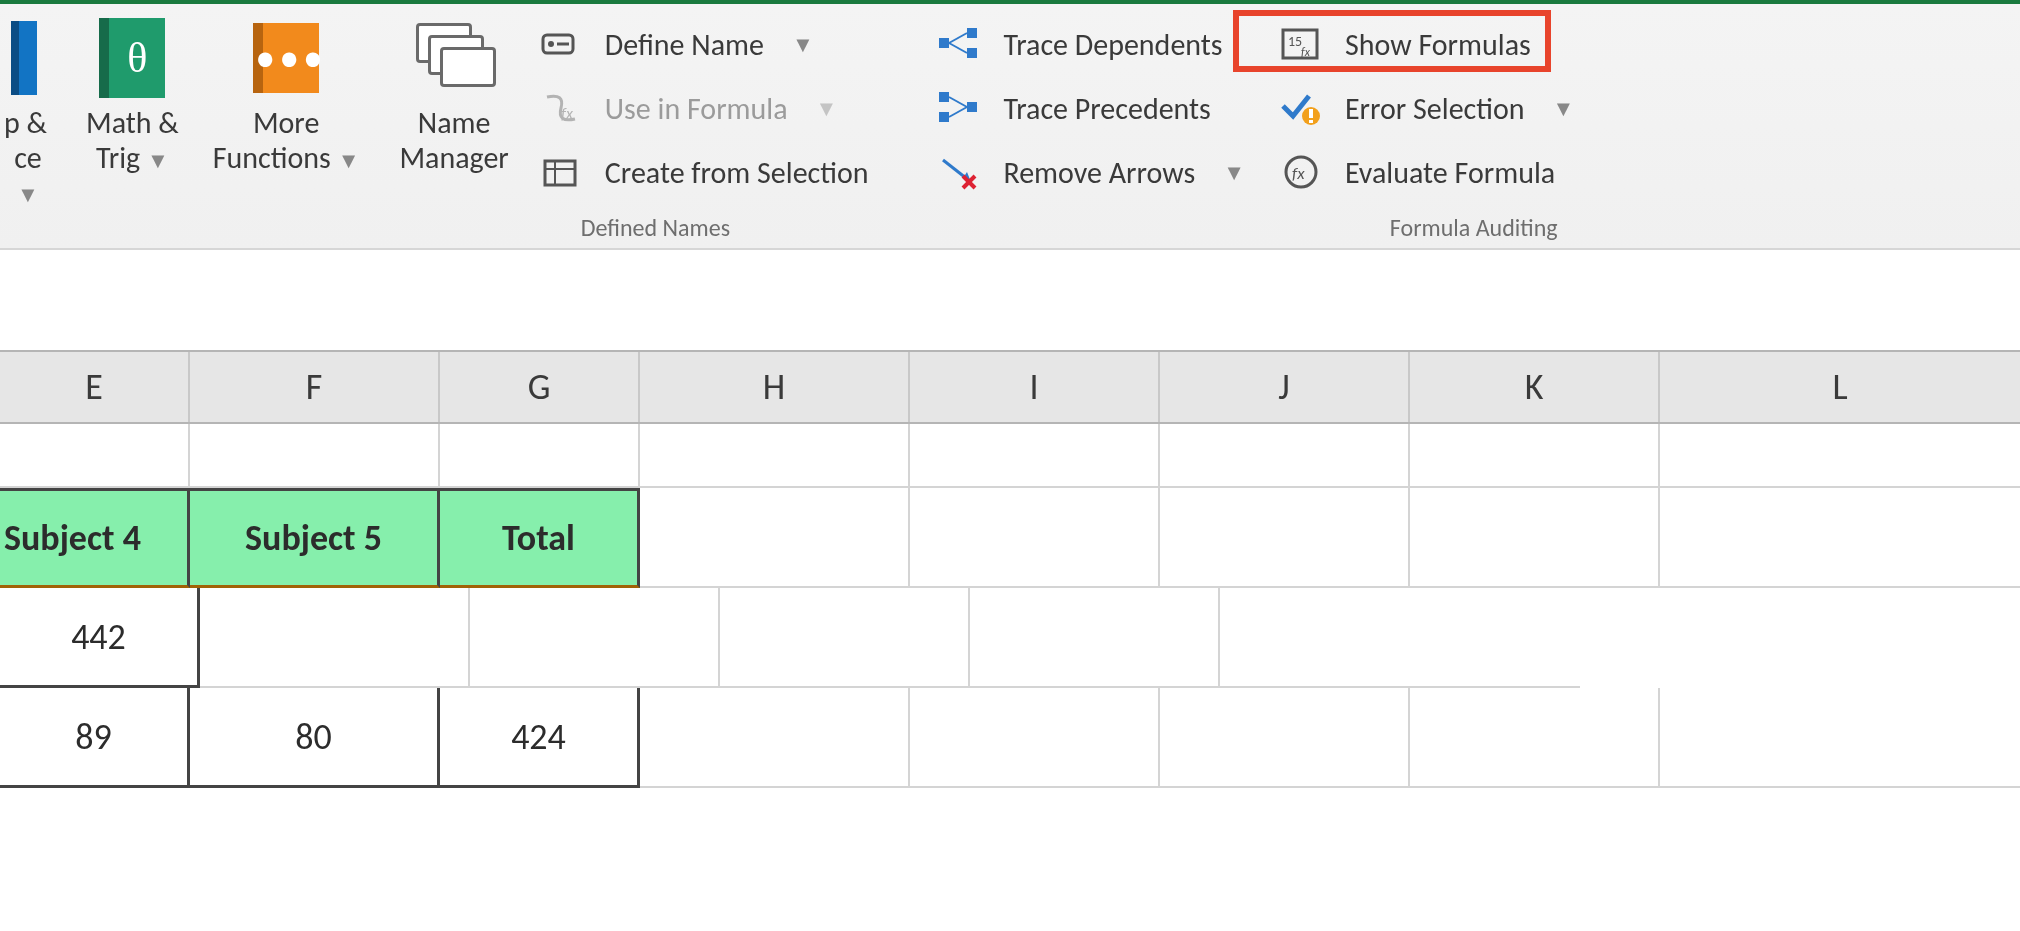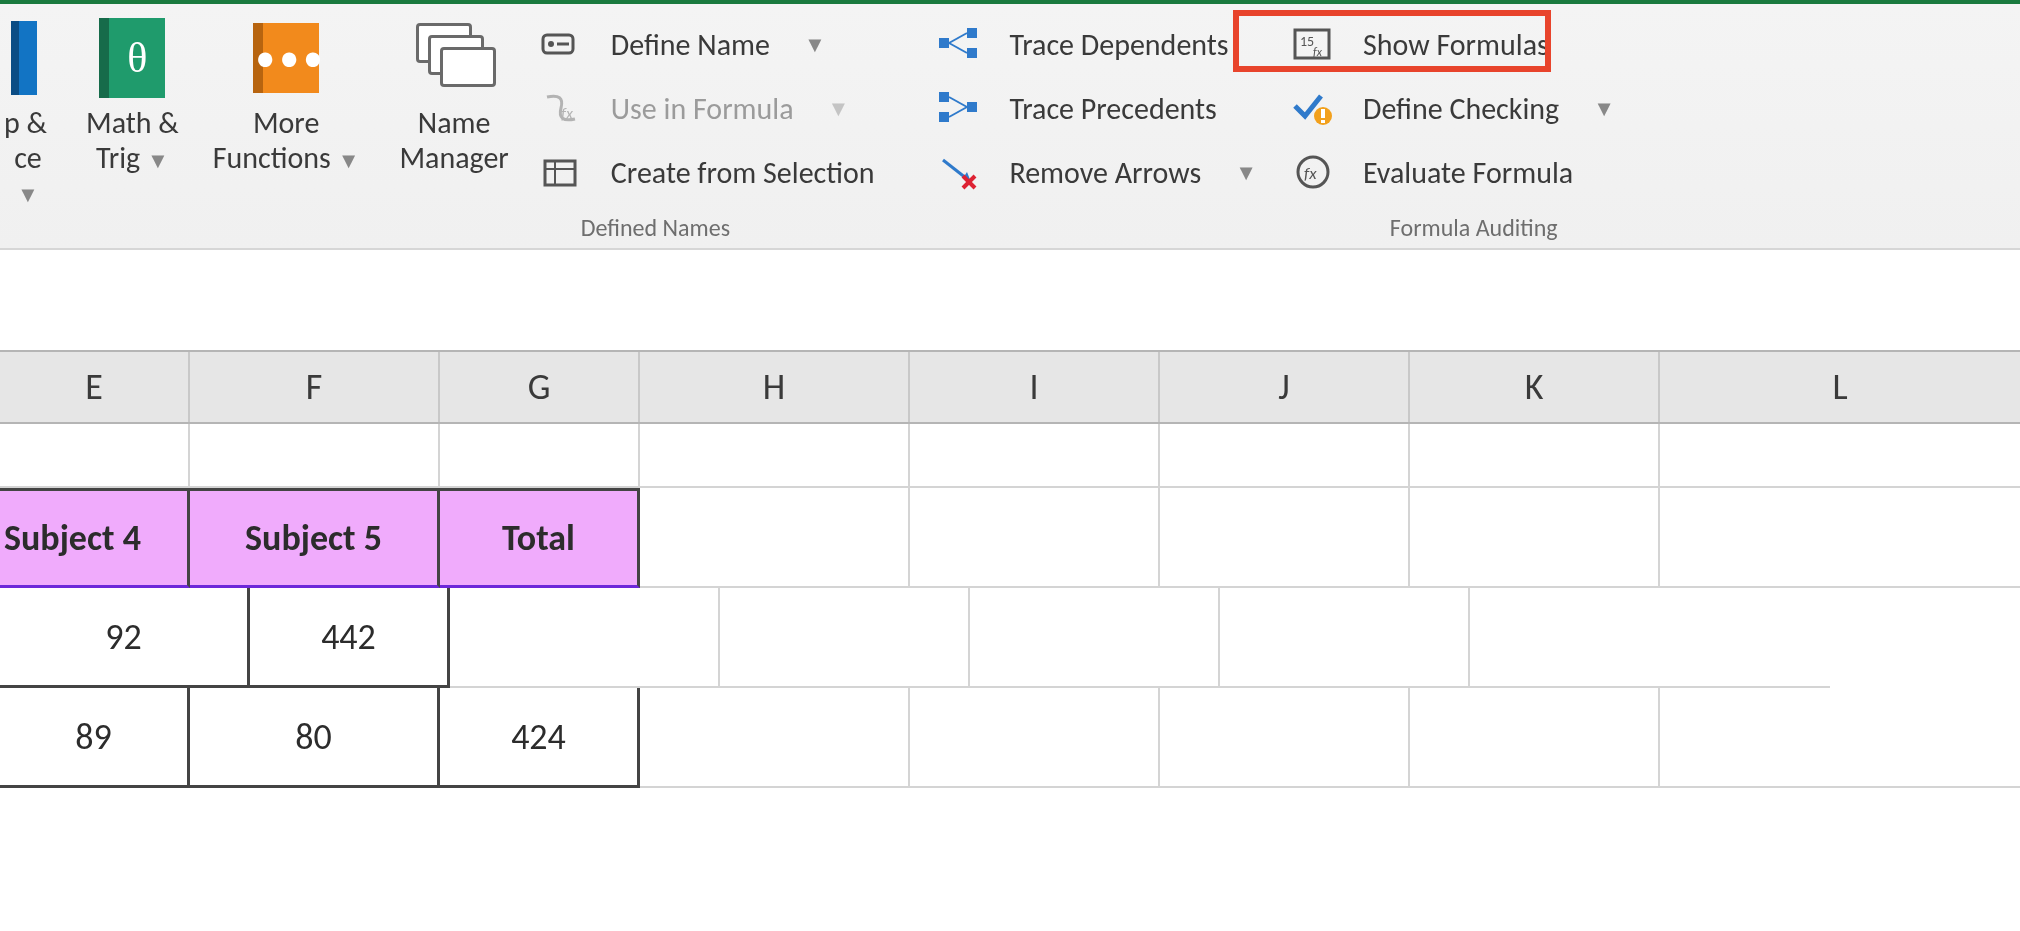--- a/index.html
+++ b/index.html
@@ -52,21 +52,21 @@
     display: flex;
     flex-direction: column;
     gap: 16px;
     padding-top: 8px;
   }
   .small-btn {
     display: flex;
     align-items: center;
     font-size: 30px;
     color: #3a3a3a;
-    gap: 28px;
+    gap: 22px;
     height: 48px;
     cursor: default;
     white-space: nowrap;
   }
   .small-btn.disabled { color: #9b9b9b; }
   .small-btn .ico {
     width: 44px; height: 40px;
     display: flex; align-items: center; justify-content: center;
     flex-shrink: 0;
   }
@@ -116,24 +116,24 @@
     border-bottom: 2px solid #d4d4d4;
     display: flex;
     align-items: center;
     justify-content: center;
     font-size: 36px;
     color: #2c2c2c;
     background: #fff;
   }
   .cell.data { border-right: 3px solid #444; border-bottom: 3px solid #444; }
   .cell.header {
-    background: #f0abfc;
+    background: #86efac;
     font-weight: 700;
     border-right: 3px solid #444;
-    border-bottom: 3px solid #6d28d9;
+    border-bottom: 3px solid #a16207;
     border-top: 3px solid #444;
   }
   .cell.header.first { border-left: none; }
   
   .w-E { width: 190px; }
   .w-F { width: 250px; }
   .w-G { width: 200px; }
   .w-H { width: 270px; }
   .w-I { width: 250px; }
   .w-J { width: 250px; }
@@ -301,21 +301,21 @@
           </div>
           <div class="small-btn">
             <span class="ico">
               <svg width="44" height="36" viewBox="0 0 44 36">
                   <polyline points="4,16 14,26 30,6" fill="none" stroke="#2f7acb" stroke-width="5"></polyline>
                   <circle cx="32" cy="26" r="9" fill="#f2a01c"></circle>
                   <rect x="30" y="19" width="4" height="9" fill="#fff"></rect>
                   <rect x="30" y="30" width="4" height="3" fill="#fff"></rect>
                 </svg>
             </span>
-            <span>Define Checking</span>
+            <span>Error Selection</span>
             <span class="caret">▼</span>
           </div>
           <div class="small-btn">
             <span class="ico">
               <svg width="44" height="36" viewBox="0 0 44 36">
                   <circle cx="22" cy="18" r="15" fill="none" stroke="#555" stroke-width="3"></circle>
                   <text x="13" y="25" font-size="17" fill="#555" font-style="italic">fx</text>
                 </svg>
             </span>
             <span>Evaluate Formula</span>
@@ -363,21 +363,20 @@
         <div class="cell header w-F">Subject 5</div>
         <div class="cell header w-G">Total</div>
         <div class="cell w-H"></div>
         <div class="cell w-I"></div>
         <div class="cell w-J"></div>
         <div class="cell w-K"></div>
         <div class="cell w-L" style="border-right:none;"></div>
       </div>
 
       <div class="sheet-row">
-        <div class="cell data w-F">92</div>
         <div class="cell data w-G">442</div>
         <div class="cell w-H"></div>
         <div class="cell w-I"></div>
         <div class="cell w-J"></div>
         <div class="cell w-K"></div>
         <div class="cell w-L" style="border-right:none;"></div>
       </div>
 
       <div class="sheet-row">
         <div class="cell data w-E">89</div>

